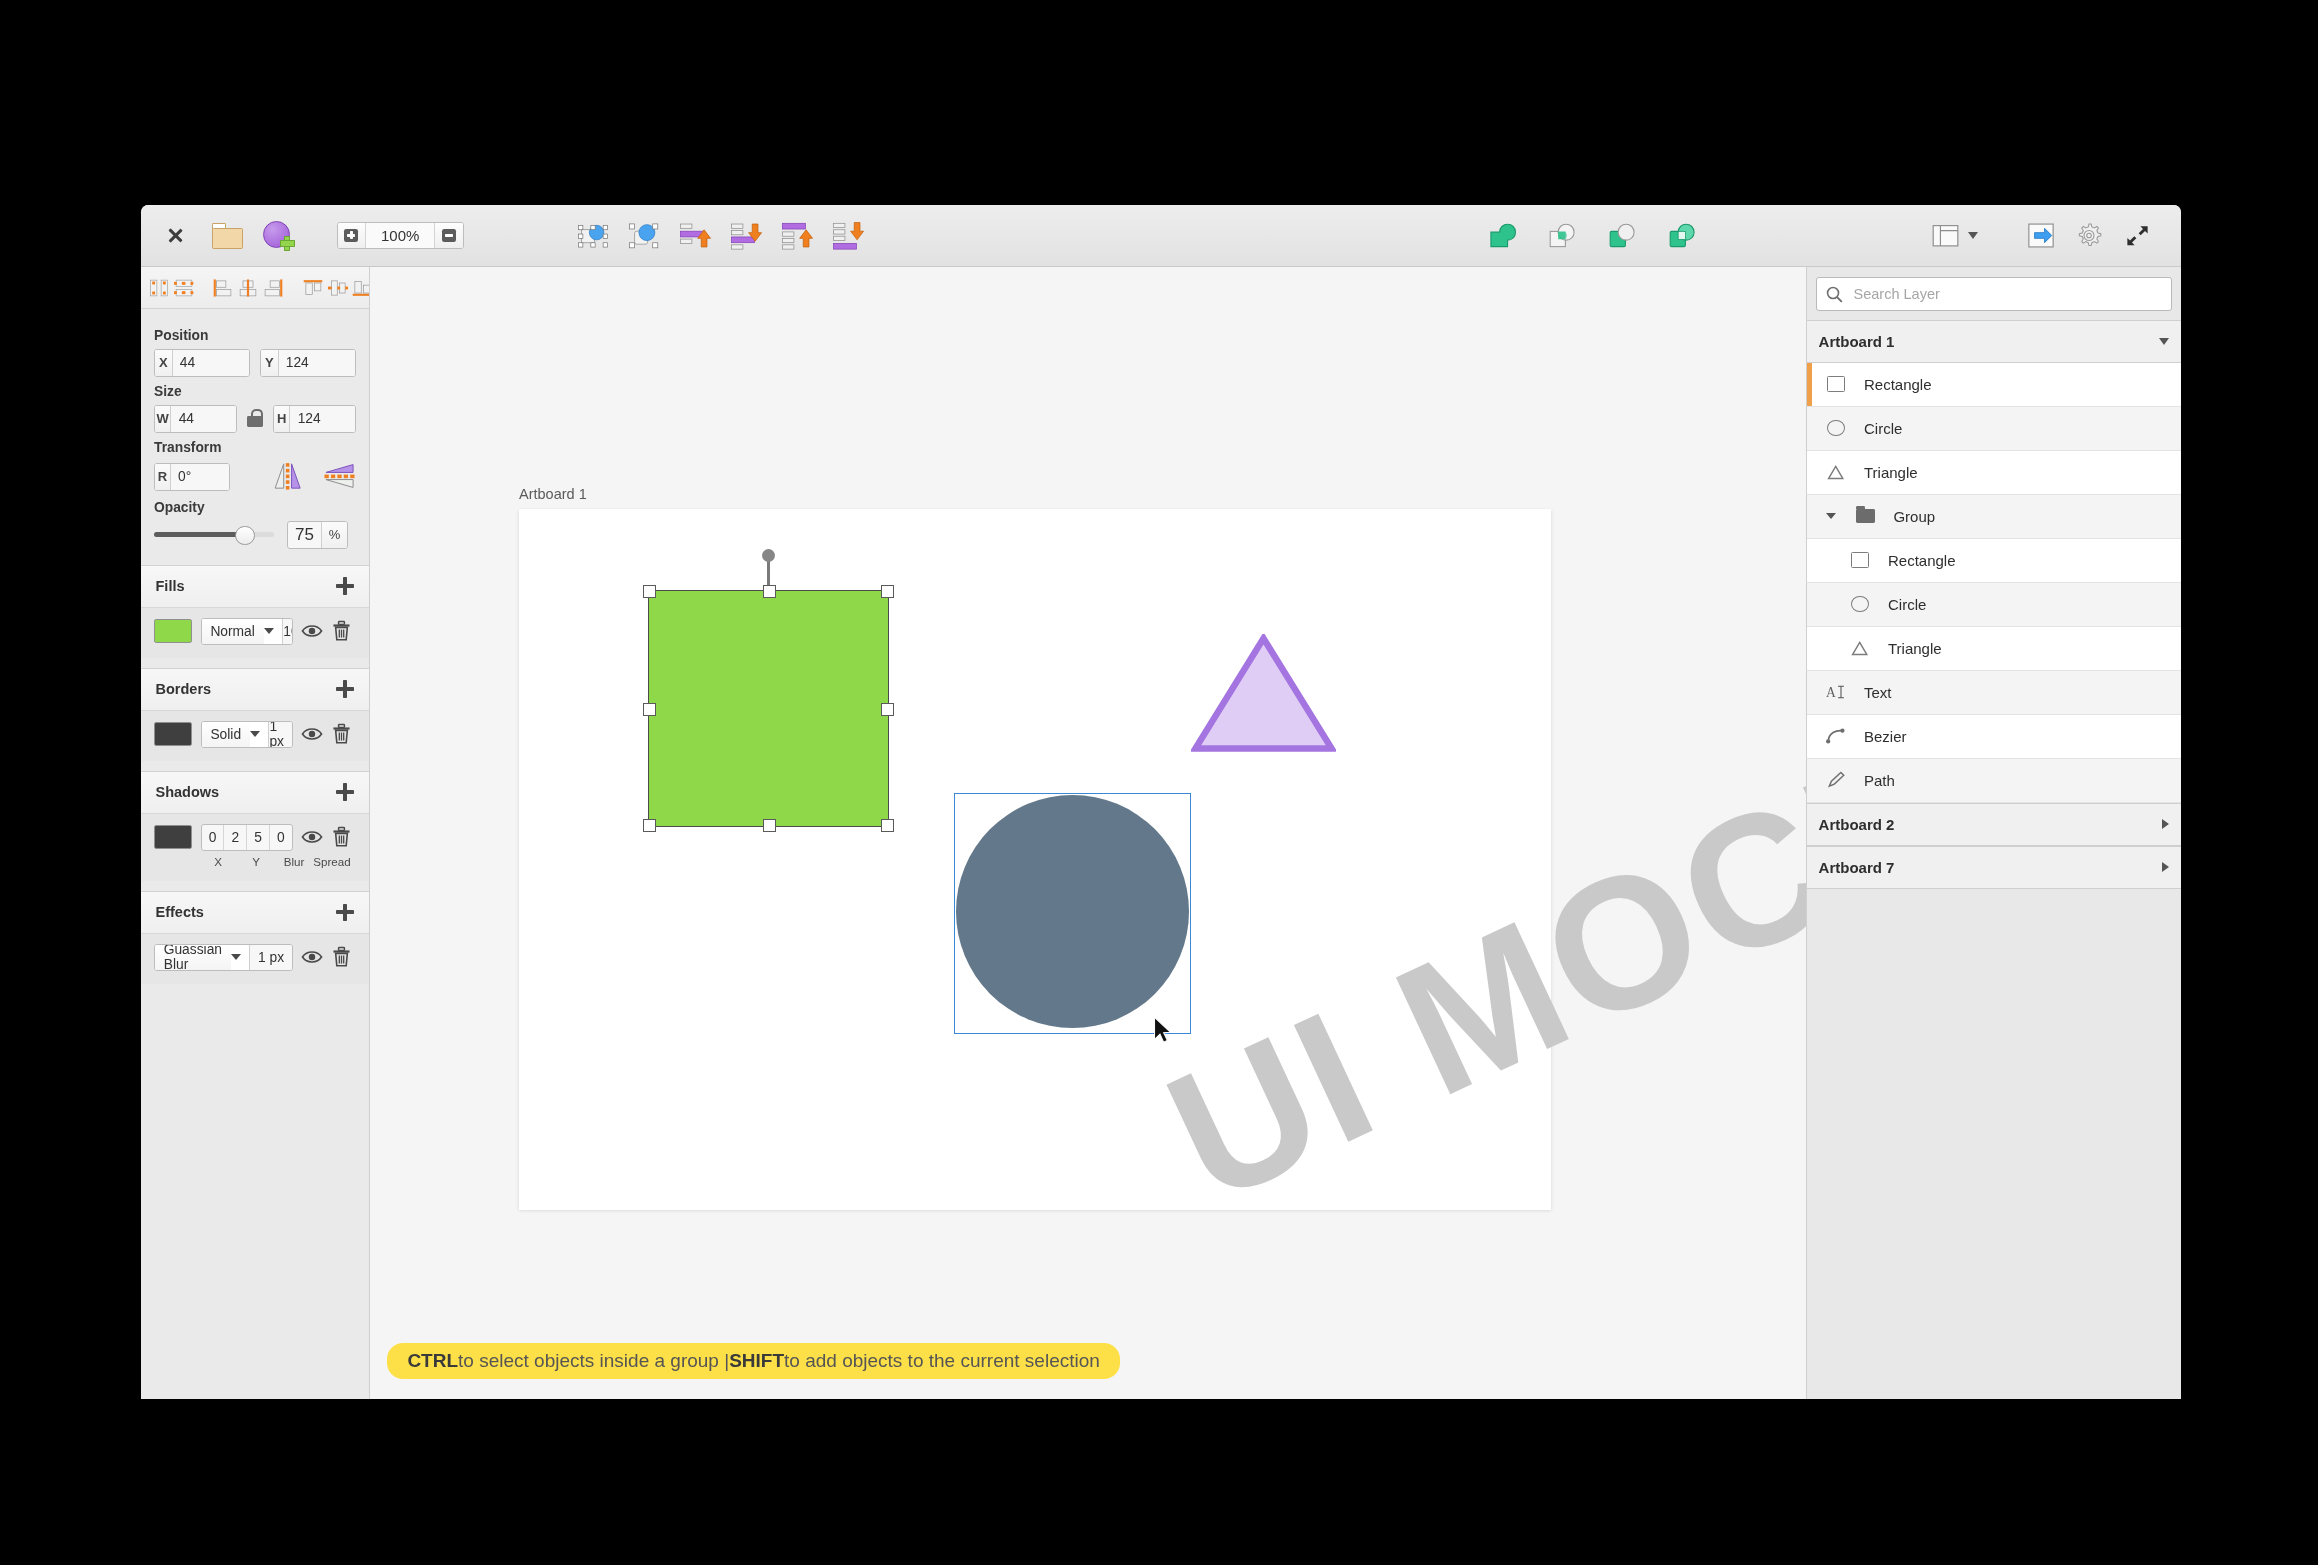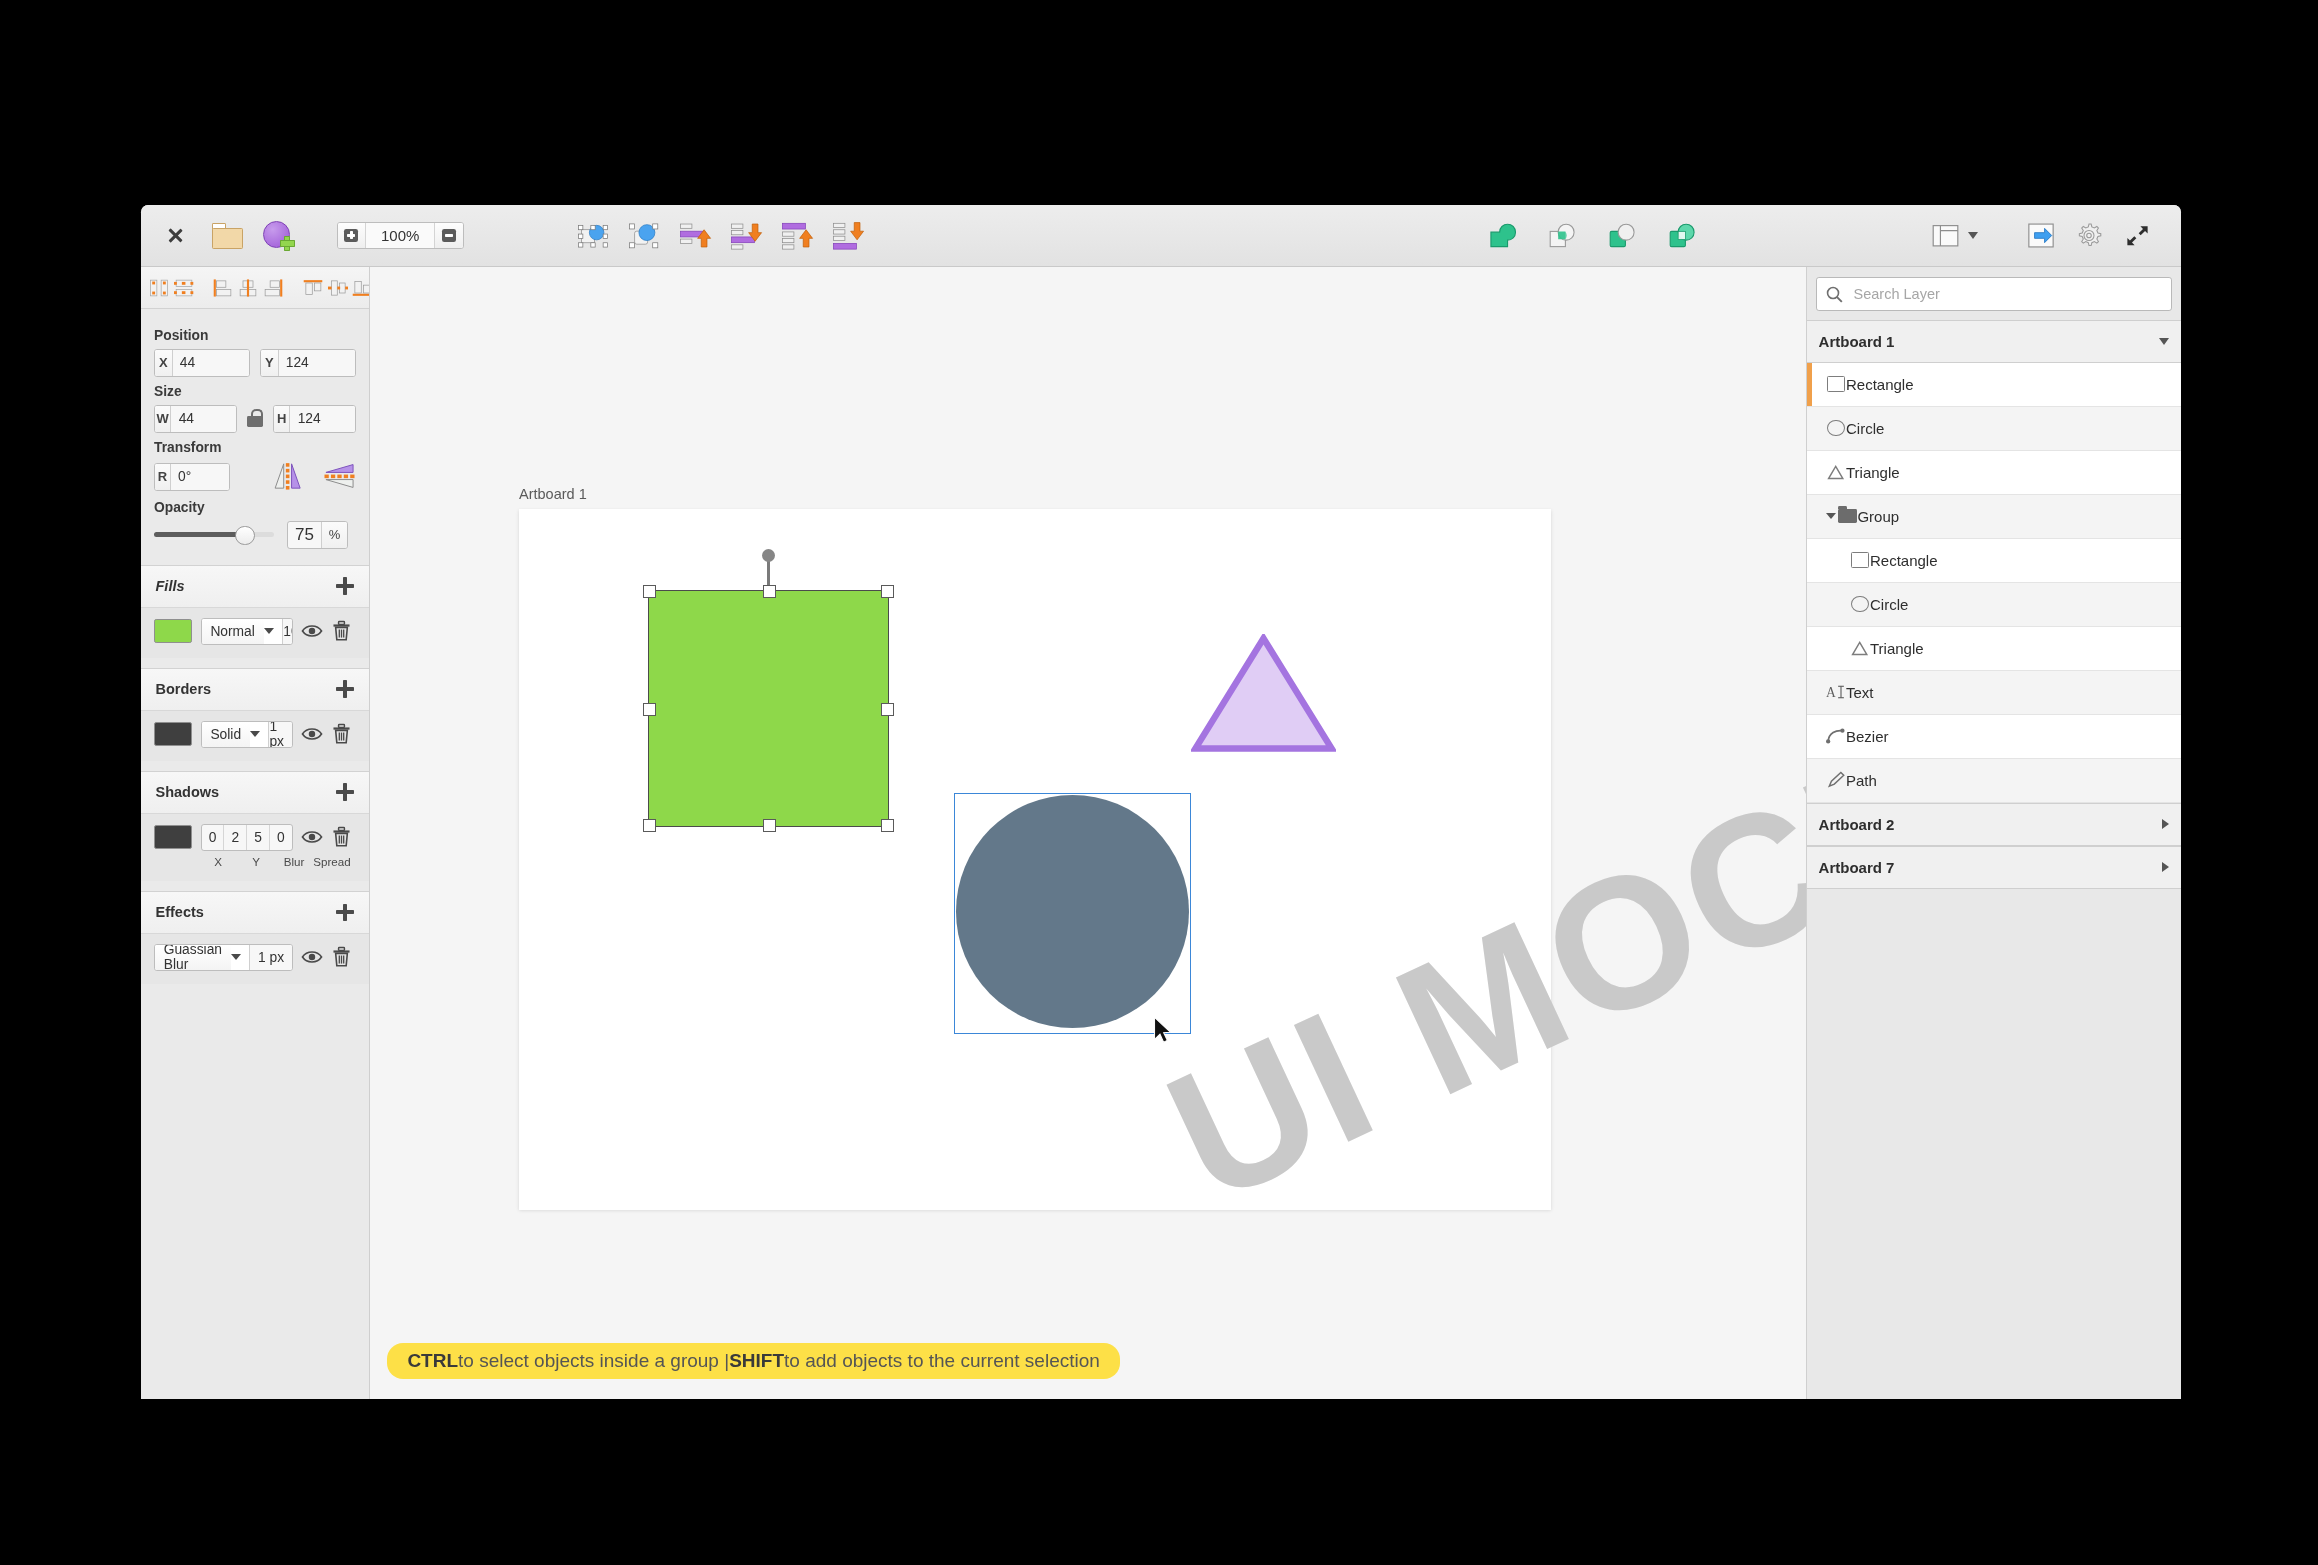--- a/index.html
+++ b/index.html
@@ -109,21 +109,21 @@
   .op-box .val{flex:1;display:flex;align-items:center;justify-content:center;font-size:17px;color:#333;}
   .op-box .pct{width:25px;background:linear-gradient(#fbfbfb,#f0f0f0);border-left:0.7px solid #cfcfcf;
     display:flex;align-items:center;justify-content:center;font-size:13px;color:#444;}
 
   
   .section-head{
     height:41px;background:linear-gradient(#f7f7f7,#efefef);
     border-top:0.7px solid #d2d2d2;border-bottom:0.7px solid #d8d8d8;
     display:flex;align-items:center;justify-content:space-between;padding:0 14.5px;margin-top:10px;
   }
-  .section-head.first{margin-top:16px;font-style:italic;}
+  .section-head.first{margin-top:16px;}
   .section-title{font-size:14.5px;font-weight:bold;color:#333;}
   .plus-btn{width:19px;height:19px;position:relative;cursor:pointer;}
   .plus-btn:before,.plus-btn:after{content:"";position:absolute;background:#4a4a4a;border-radius:0.7px;}
   .plus-btn:before{left:7.2px;top:0.7px;width:4.3px;height:17.4px;}
   .plus-btn:after{left:0.7px;top:7.2px;width:17.4px;height:4.3px;}
 
   .section-body{background:#e6e6e6;padding:10px 18px 13px 13px;}
   .srow{display:flex;align-items:center;gap:8.7px;}
   .swatch{width:36px;height:22px;border:0.7px solid #8f8f8f;border-radius:2.2px;flex:0 0 36px;}
   .combo{display:flex;align-items:center;height:25px;border:0.7px solid #bdbdbd;border-radius:2.9px;overflow:hidden;background:#fff;flex:1;}
@@ -190,21 +190,21 @@
 
   .ab-head{
     height:41px;display:flex;align-items:center;justify-content:space-between;padding:0 11.6px;
     background:#f0f0f0;border-top:0.7px solid #cfcfcf;border-bottom:0.7px solid #cfcfcf;cursor:pointer;
   }
   .ab-head .t{font-size:15px;font-weight:bold;color:#2e2e2e;}
   .tri-down{width:0;height:0;border-left:5.8px solid transparent;border-right:5.8px solid transparent;border-top:7.2px solid #555;}
   .tri-right{width:0;height:0;border-top:5.8px solid transparent;border-bottom:5.8px solid transparent;border-left:7.2px solid #555;}
 
   .layer-row{
-    height:43px;display:flex;align-items:center;gap:0;padding-left:19px;position:relative;cursor:pointer;
+    height:43px;display:flex;align-items:center;gap:18px;padding-left:19px;position:relative;cursor:pointer;
     border-bottom:0.7px solid #e4e4e4;background:#fff;
   }
   .layer-row.alt{background:#f4f4f4;}
   .layer-row.sel:before{content:"";position:absolute;left:0;top:0;bottom:0;width:5px;background:#f0a04b;}
   .layer-row .name{font-size:15px;color:#2e2e2e;}
   .layer-row.indent{padding-left:43px;}
   .layer-row.grouprow{padding-left:19px;}
   .lic{width:20px;flex:0 0 20px;display:flex;align-items:center;justify-content:center;}
   .ic-rect{width:16px;height:14.5px;border:1.4px solid #7d7d7d;border-radius:1.4px;}
   .ic-circle{width:16px;height:14.5px;border:1.4px solid #7d7d7d;border-radius:50%;}

